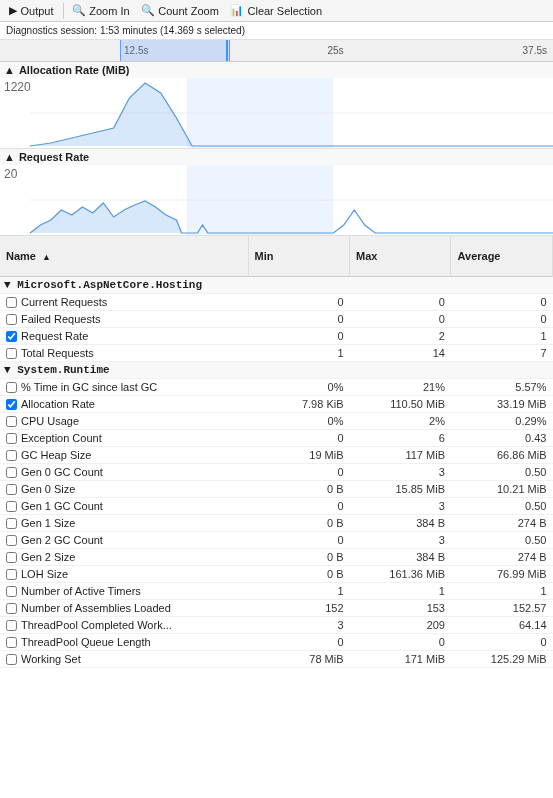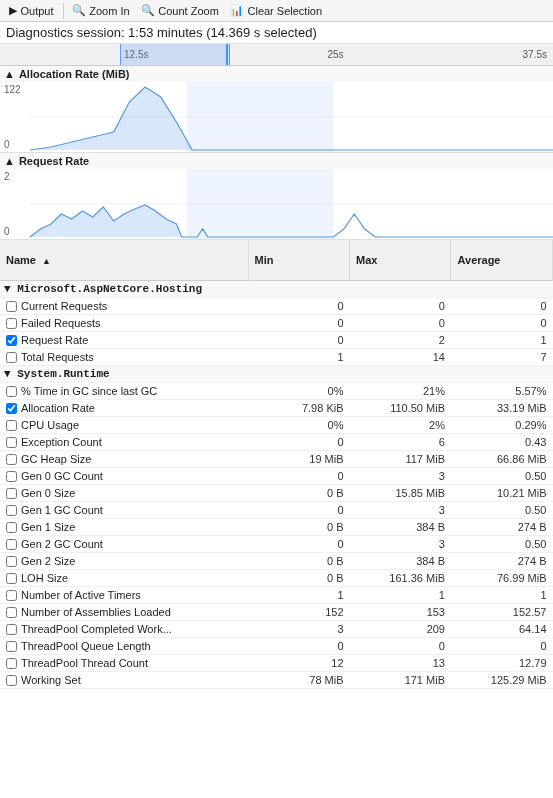--- a/index.html
+++ b/index.html
@@ -38,21 +38,21 @@
       width: 1px;
       height: 16px;
       background: #ccc;
       margin: 0 2px;
     }
 
     
     .session-bar {
       background: #fff;
       padding: 3px 6px;
-      font-size: 13px;
+      font-size: 10px;
       border-bottom: 1px solid #e0e0e0;
     }
 
     
     .timeline {
       background: #f0f0f0;
       border-bottom: 1px solid #ccc;
       position: relative;
       height: 22px;
       display: flex;
@@ -104,23 +104,23 @@
       background: #fff;
       position: relative;
       overflow: hidden;
     }
     .chart-y-labels {
       position: absolute;
       left: 4px;
       top: 0;
       bottom: 0;
       display: flex;
-      flex-direction: column;
+      flex-direction: row;
       justify-content: space-between;
-      font-size: 10px;
+      font-size: 12px;
       color: #666;
       padding: 2px 0;
     }
     .chart-canvas {
       position: absolute;
       left: 30px;
       right: 0;
       top: 0;
       bottom: 0;
     }
@@ -519,31 +519,20 @@
         </div>
       </td>
       <td class="num blue-val">0</td>
       <td class="num blue-val">0</td>
       <td class="num">0</td>
     </tr>
         <tr>
       <td class="col-name">
         <div class="checkbox-cell">
           <input type="checkbox" style="">
-          <span>ThreadPool Thread Count</span>
-        </div>
-      </td>
-      <td class="num">12</td>
-      <td class="num">13</td>
-      <td class="num">12.79</td>
-    </tr>
-        <tr>
-      <td class="col-name">
-        <div class="checkbox-cell">
-          <input type="checkbox" style="">
           <span>Working Set</span>
         </div>
       </td>
       <td class="num">78 MiB</td>
       <td class="num">171 MiB</td>
       <td class="num">125.29 MiB</td>
     </tr>
       </tbody>
   </table>
 </div>

